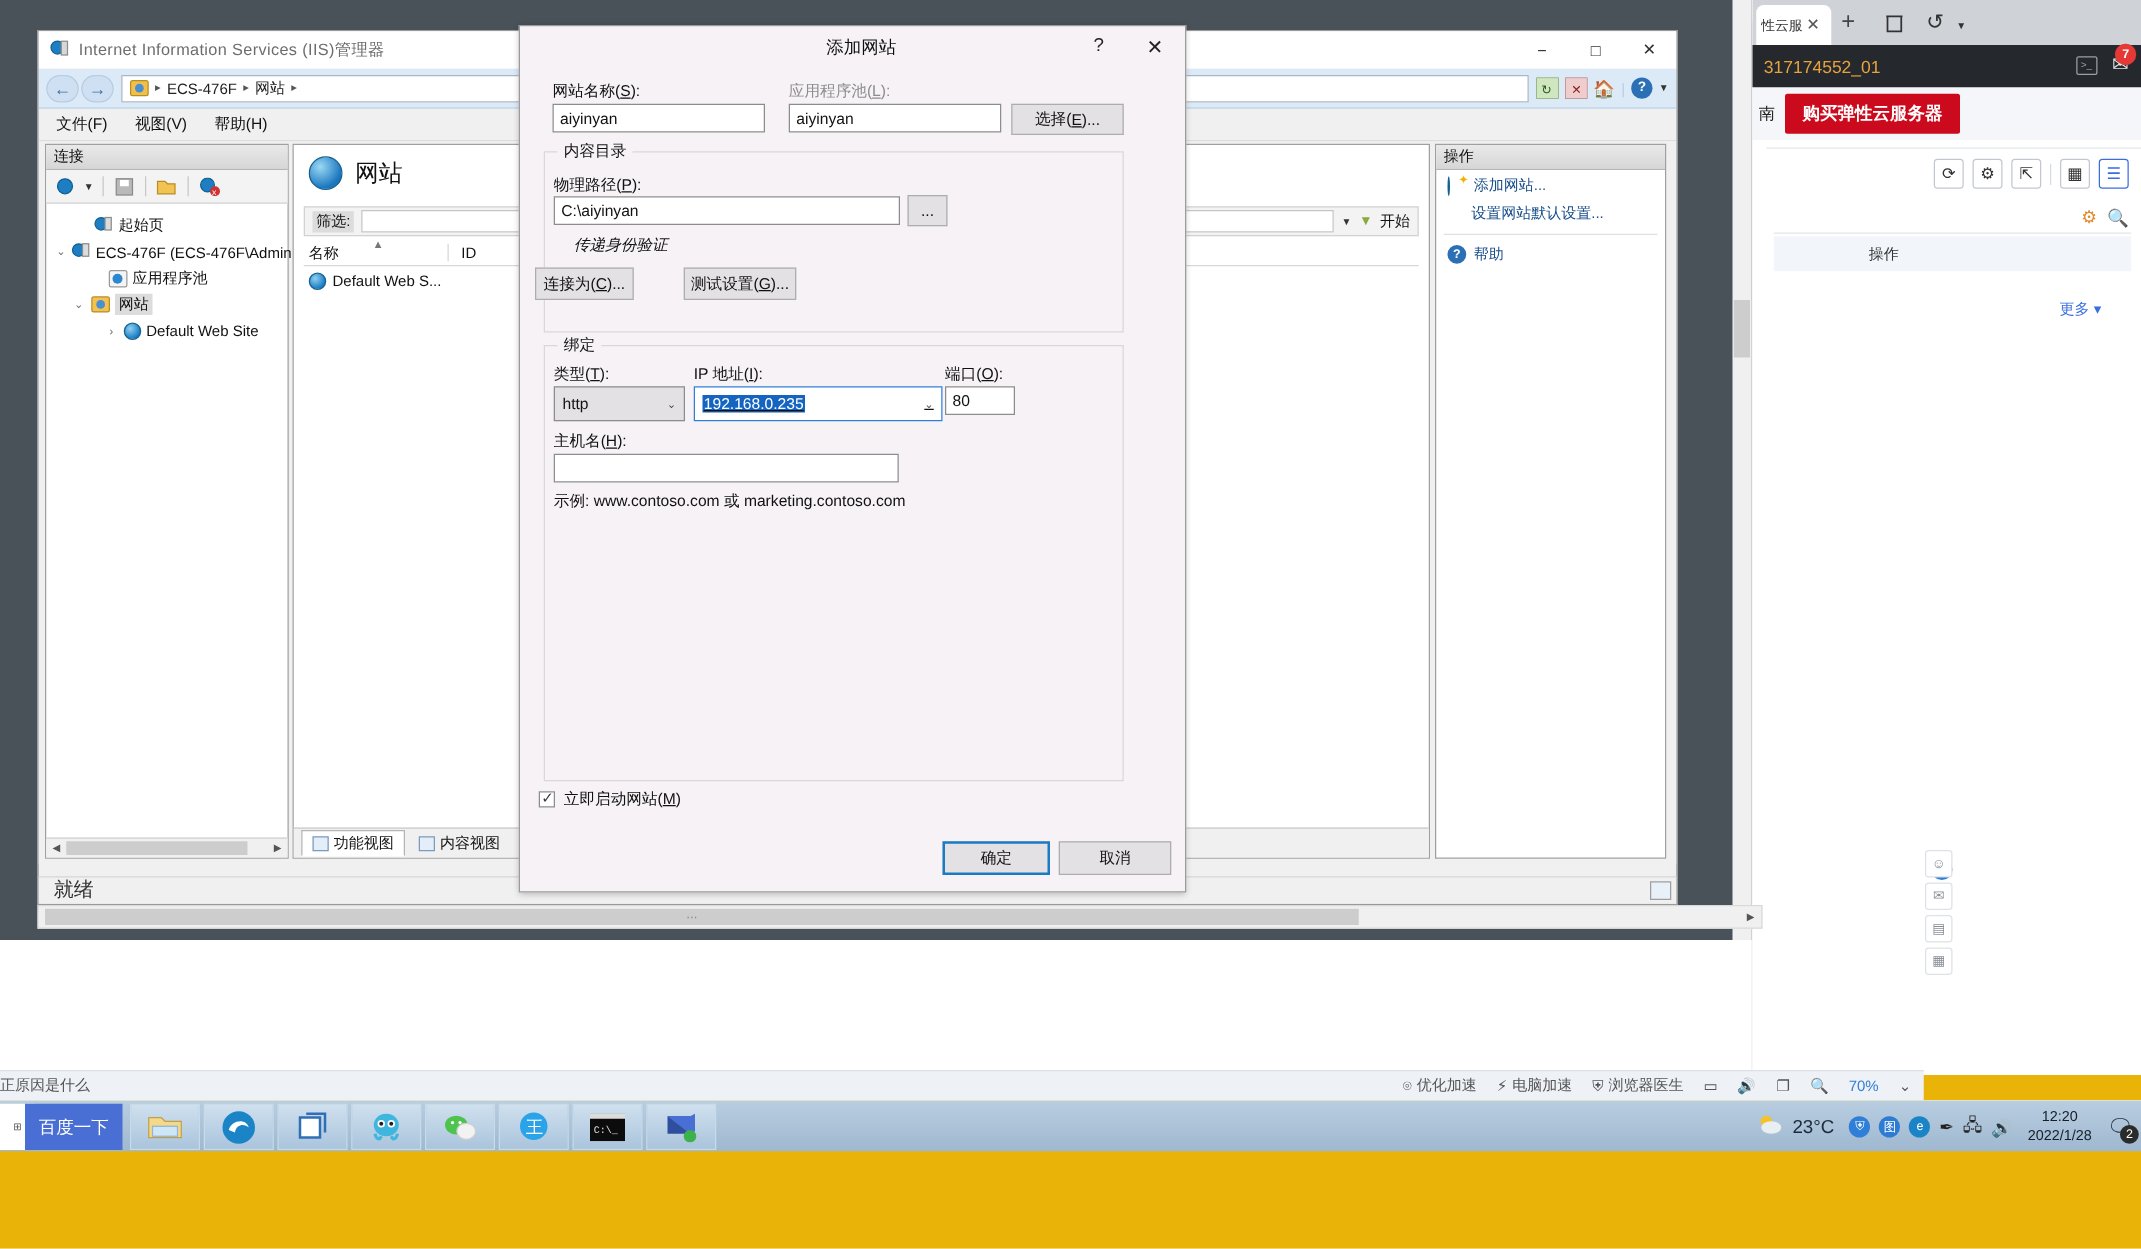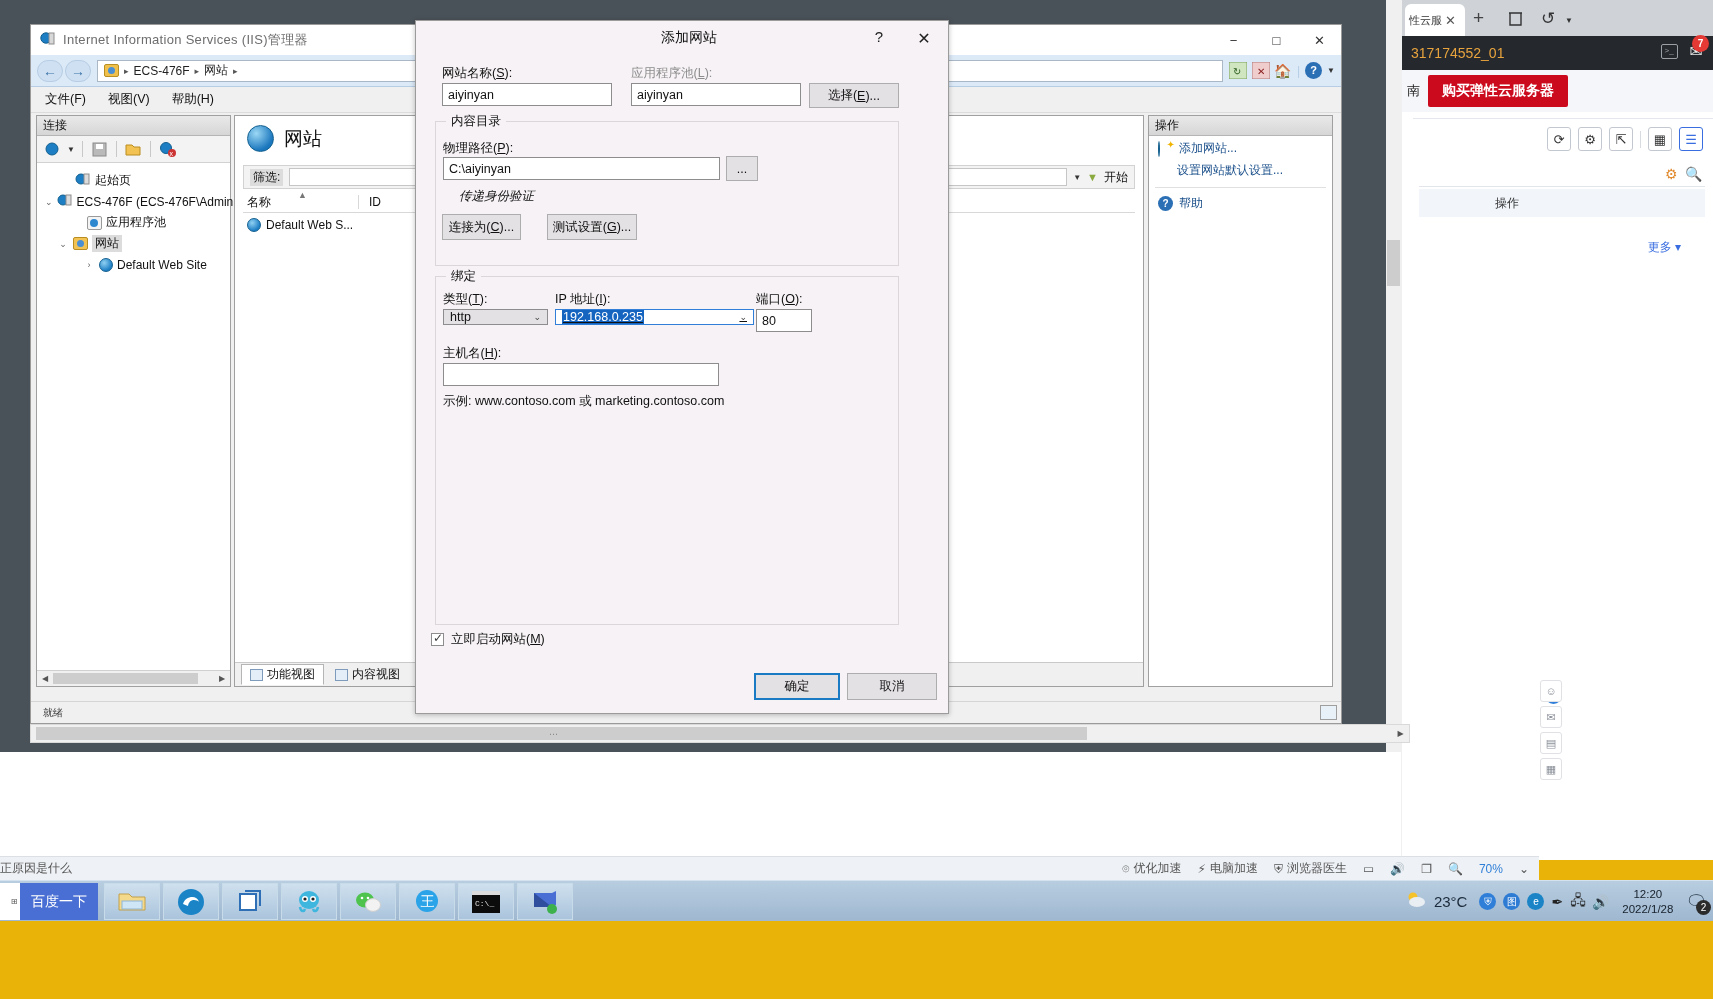--- a/index.html
+++ b/index.html
@@ -270,21 +270,21 @@
   }
   .act-globe-star .s { position: absolute; right: -2px; top: -3px; color: #f0b400; font-size: 10px; }
   .act-helpic {
     width: 15px; height: 15px; border-radius: 50%; background: #2b6fb5; color: #fff;
     font-size: 10px; font-weight: bold; text-align: center; line-height: 15px; flex: none;
   }
 
   .iis-status {
     position: absolute; left: 0; bottom: 0; width: 1310px; height: 22px;
     background: #f0f0f0; border-top: 1px solid #d5d5d5;
-    display: flex; align-items: center; padding-left: 12px; font-size: 10px; color: #333;
+    display: flex; align-items: center; padding-left: 12px; font-size: 16px; color: #333;
   }
   .status-res {
     position: absolute; right: 4px; bottom: 3px; width: 17px; height: 15px;
     border: 1px solid #9e9e9e; background: #e8f0f8;
   }
   .iis-vscroll {
     position: absolute; right: -16px; top: 0; width: 15px; height: 700px; background: #f0f0f0;
   }
   .iis-vthumb { position:absolute; right:-15px; top:240px; width:13px; height:46px; background:#cdcdcd;}
   .iis-hscroll {
@@ -317,21 +317,21 @@
     font-size: 12.5px; color: #111; display: flex; align-items: center; justify-content: center;
   }
   .group {
     position: absolute; border: 1px solid #dcd6da; background: transparent;
   }
   .group-legend {
     position: absolute; top: -9px; left: 10px; background: #f6f2f5; padding: 0 5px;
     font-size: 12.5px; color: #111;
   }
   .m-combo {
-    background: #e4e1e4; border: 1px solid #8d8d8d; height: 16px; display: flex;
+    background: #e4e1e4; border: 1px solid #8d8d8d; height: 28px; display: flex;
     align-items: center; justify-content: space-between; padding: 0 6px;
     font-size: 12.5px; color: #111;
   }
   .m-combo.white { background: #fff; }
   .m-combo.focus { border: 1px solid #2f7fd8; text-decoration: underline; }
   .sel-text { background: #1565c0; color: #fff; padding: 0 1px; }
   .caret-d { font-size: 9px; color: #444; }
   .m-check { width: 13px; height: 13px; border: 1px solid #8d8d8d; background: #fff;
     position: relative; flex: none; }
   .m-check::after {
@@ -684,21 +684,21 @@
       <span class="group-legend">内容目录</span>
     </div>
     <div class="m-label" style="position:absolute;left:27px;top:119px;">
       <span>物理路径(</span><span class="ul">P</span><span>):</span>
     </div>
     <div class="m-input" style="position:absolute;left:27px;top:136px;width:277px;">
       <span>C:\aiyinyan</span>
     </div>
     <div class="m-btn" style="position:absolute;left:310px;top:135px;width:32px;">...</div>
     <div class="m-label" style="position:absolute;left:43px;top:167px;font-style:italic;">传递身份验证</div>
-    <div class="m-btn" style="position:absolute;left:26px;top:193px;width:79px;height:26px;">
+    <div class="m-btn" style="position:absolute;left:12px;top:193px;width:79px;height:26px;">
       <span>连接为(</span>
         <span class="ul">C</span>
         <span>)...</span>
     </div>
     <div class="m-btn" style="position:absolute;left:131px;top:193px;width:90px;height:26px;">
       <span>测试设置(</span>
         <span class="ul">G</span>
         <span>)...</span>
     </div>
 

